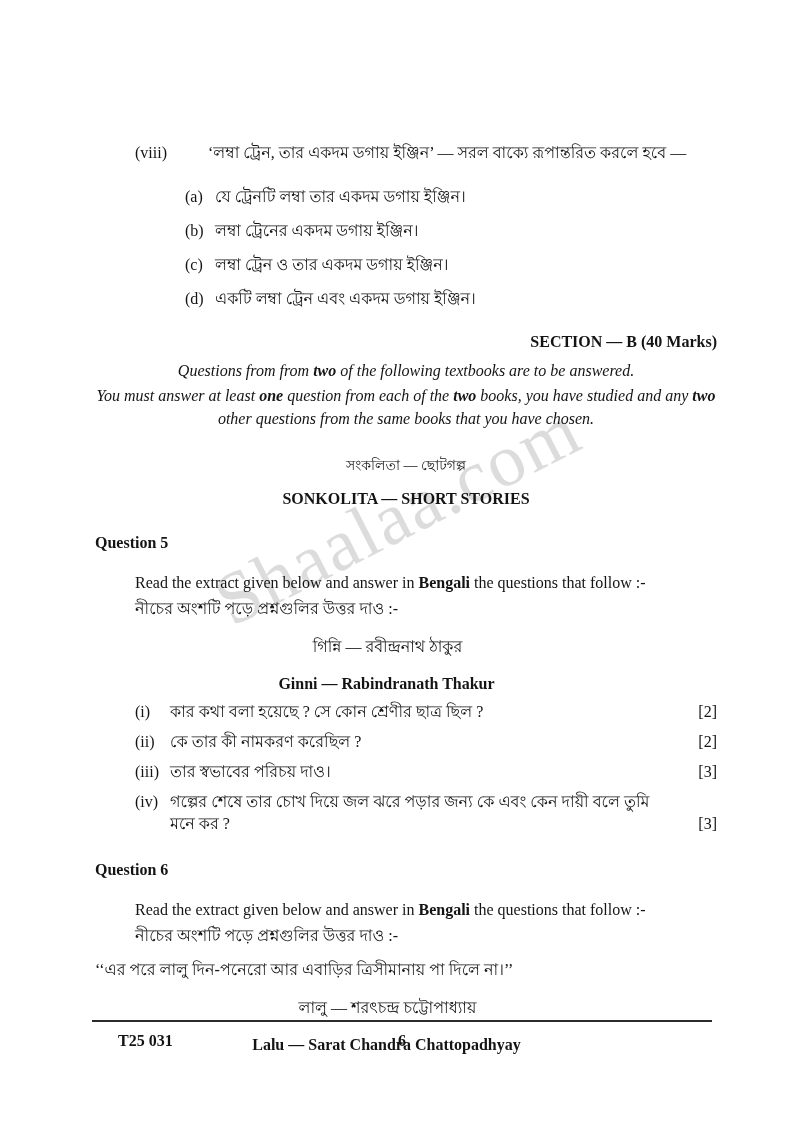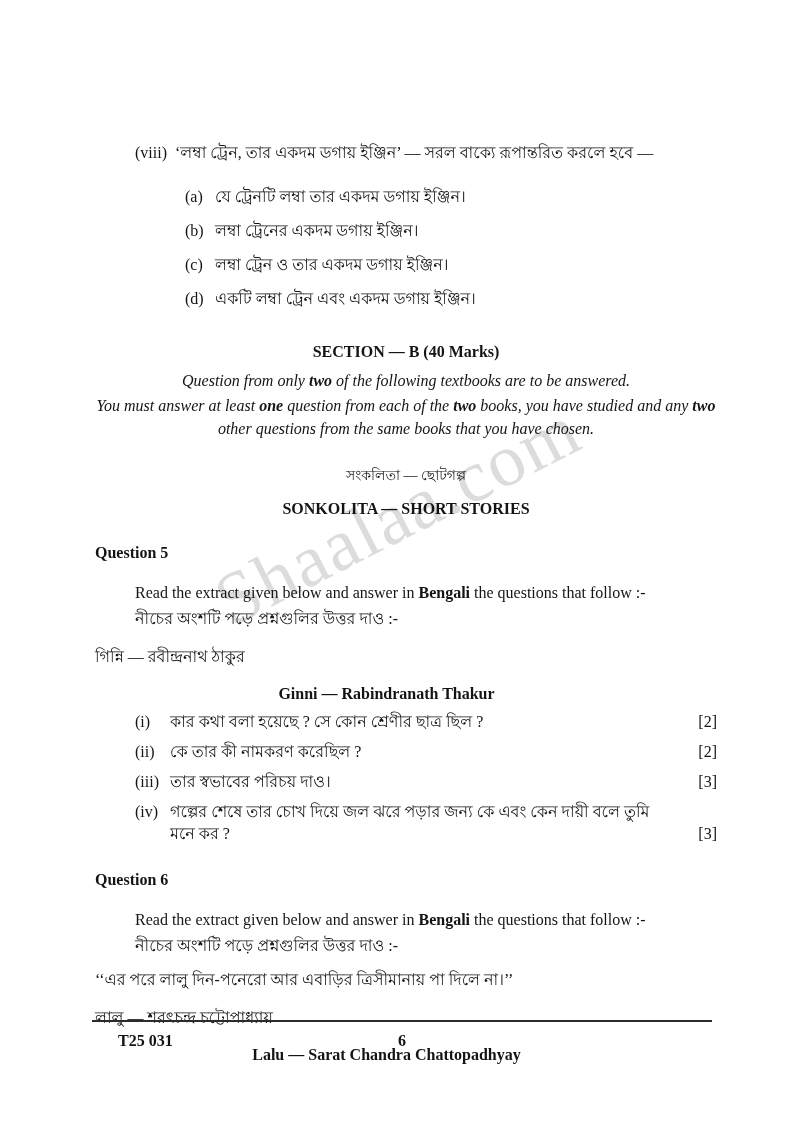--- a/index.html
+++ b/index.html
@@ -17,40 +17,40 @@
   .content { position: relative; padding: 142px 83px 0 95px; }
 
   .watermark {
     position: absolute; left: 398px; top: 515px;
     transform: translate(-50%,-50%) rotate(-27deg);
     font-size: 74px; letter-spacing: 2px;
     color: rgba(162,162,162,0.38);
     white-space: nowrap; pointer-events: none;
   }
 
-  .stem { display: flex; padding-left: 40px; margin: 0 0 24px 0; line-height: 21px; }
+  .stem { display: flex; padding-left: 40px; margin: 0 0 24px 0; line-height: 21px; gap: 33px; }
   .stem-label { flex: 0 0 40px; }
   .opt { display: flex; padding-left: 90px; margin: 0 0 14px 0; line-height: 20px; }
   .opt-label { flex: 0 0 30px; }
 
   .center { text-align: center; }
-  .section-title { font-weight: bold; margin: 34px 0 8px 0; }
+  .section-title { font-weight: bold; margin: 24px 0 8px 0; text-align: right; }
   .instr { font-style: italic; margin: 2px 0; line-height: 23px; }
   .b { font-weight: bold; }
 
   .bengali-heading { font-weight: normal; font-size: 14px; margin: 24px 0 12px 0; }
   .book-english { font-weight: bold; margin: 0; }
   .q-heading { font-weight: bold; margin: 26px 0 0 0; }
 
   .q-intro { margin: 20px 0 4px 40px; line-height: 22px; }
   .q-intro-bn { margin: 4px 0 6px 40px; line-height: 22px; }
   .extract { margin: 8px 0 4px 65px; line-height: 22px; }
   .extract-left { margin: 12px 0 4px 0; line-height: 22px; }
 
-  .source-bn { text-align: left; padding-right: 37px; margin: 14px 0 8px 0; }
+  .source-bn { text-align: center; padding-right: 37px; margin: 14px 0 8px 0; }
   .source-en { text-align: center; padding-right: 39px; margin: 14px 0 4px 0; font-weight: bold; }
 
   .subq { display: flex; padding-left: 40px; margin: 8px 0 0 0; line-height: 22px; align-items: flex-start; }
   .subq-label { flex: 0 0 35px; }
   .subq-text { flex: 1; padding-right: 24px; }
   .subq-marks { flex: 0 0 auto; align-self: flex-end; }
 
   .footer { position: absolute; left: 92px; right: 88px; top: 1020px; }
   .footer-rule { border-top: 2px solid #2b2b2b; margin-bottom: 10px; }
   .footer-row { position: relative; height: 22px; }
@@ -81,21 +81,21 @@
     <div class="opt">
       <span class="opt-label">(c)</span>
       <span>লম্বা ট্রেন ও তার একদম ডগায় ইঞ্জিন।</span>
     </div>
     <div class="opt">
       <span class="opt-label">(d)</span>
       <span>একটি লম্বা ট্রেন এবং একদম ডগায় ইঞ্জিন।</span>
     </div>
 
     <div class="center section-title">SECTION — B (40 Marks)</div>
-    <div class="center instr"><span>Question from only </span><span class="b">two</span><span> of the following textbooks are to be answered.</span></div>
+    <div class="center instr"><span>Questions from from </span><span class="b">two</span><span> of the following textbooks are to be answered.</span></div>
     <div class="center instr"><span>You must answer at least </span><span class="b">one</span><span> question from each of the </span><span class="b">two</span><span> books, you have studied and any </span><span class="b">two</span><span> other questions from the same books that you have chosen.</span></div>
 
     <div class="center bengali-heading">সংকলিতা — ছোটগল্প</div>
     <div class="center book-english">SONKOLITA — SHORT STORIES</div>
 
     <div class="q-heading">Question 5</div>
     <div class="q-intro"><span>Read the extract given below and answer in </span><span class="b">Bengali</span><span> the questions that follow :-</span></div>
     <div class="q-intro-bn">নীচের অংশটি পড়ে প্রশ্নগুলির উত্তর দাও :-</div>
     <div class="source-bn">গিন্নি — রবীন্দ্রনাথ ঠাকুর</div>
     <div class="source-en">Ginni — Rabindranath Thakur</div>

